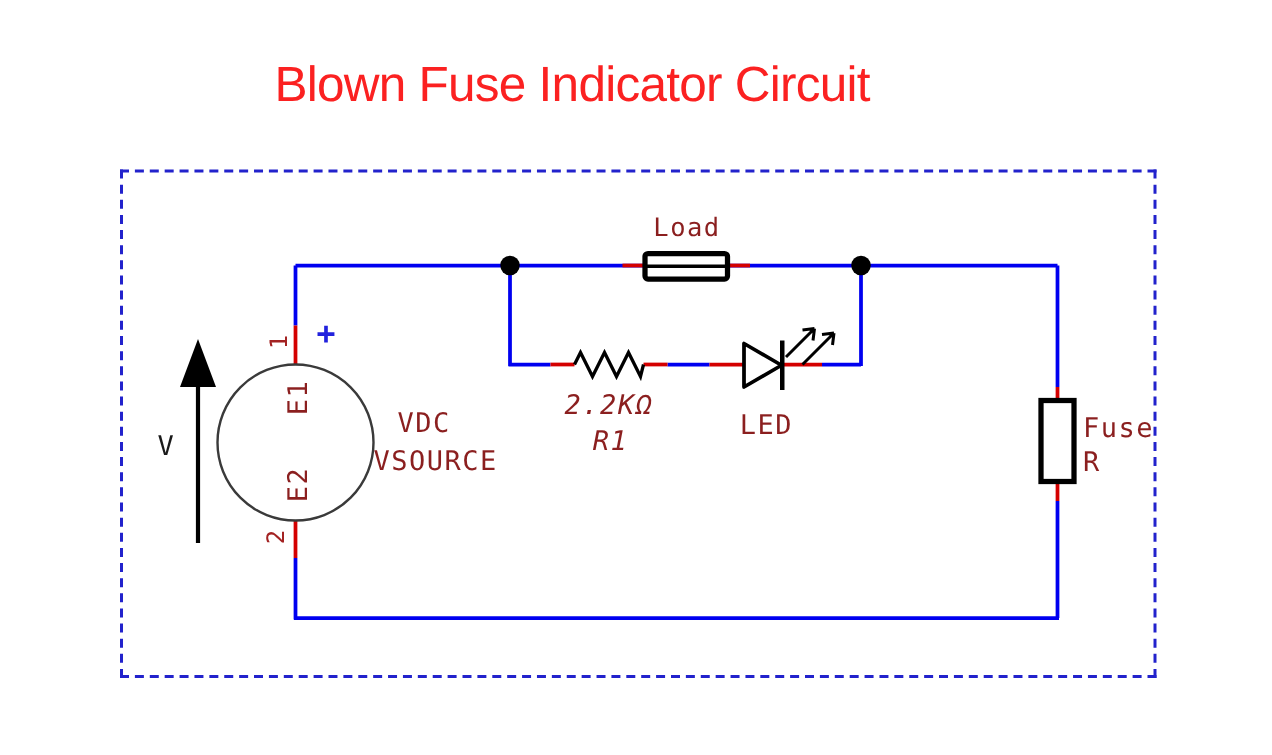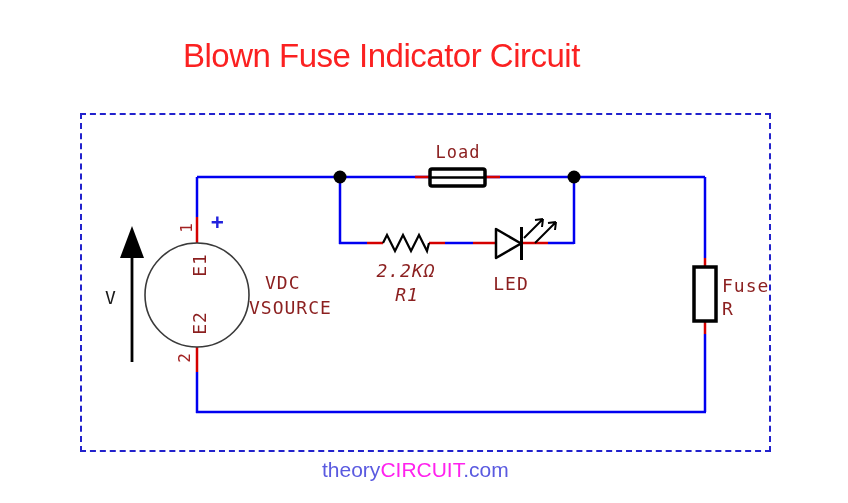--- a/index.html
+++ b/index.html
@@ -105,17 +105,14 @@
   <div class="abs sch-label" style="left:722px;top:297px;">R</div>
 
   <div class="abs sch-label rot" style="left:199px;top:265px;">E1</div>
   <div class="abs sch-label rot" style="left:199px;top:323px;">E2</div>
   <div class="abs pin-num rot" style="left:186px;top:228px;">1</div>
   <div class="abs pin-num rot" style="left:184px;top:358px;">2</div>
 
   <div class="abs plus" style="left:211px;top:210px;">+</div>
   <div class="abs vlabel" style="left:105px;top:287px;">V</div>
 
-  <div class="abs watermark" style="left:322px;top:458px;">
-    <span class="wm-blue">theory</span><span class="wm-mag">CIRCUIT</span><span class="wm-blue">.com</span>
-  </div>
 
 </div>
 
 </body></html>

